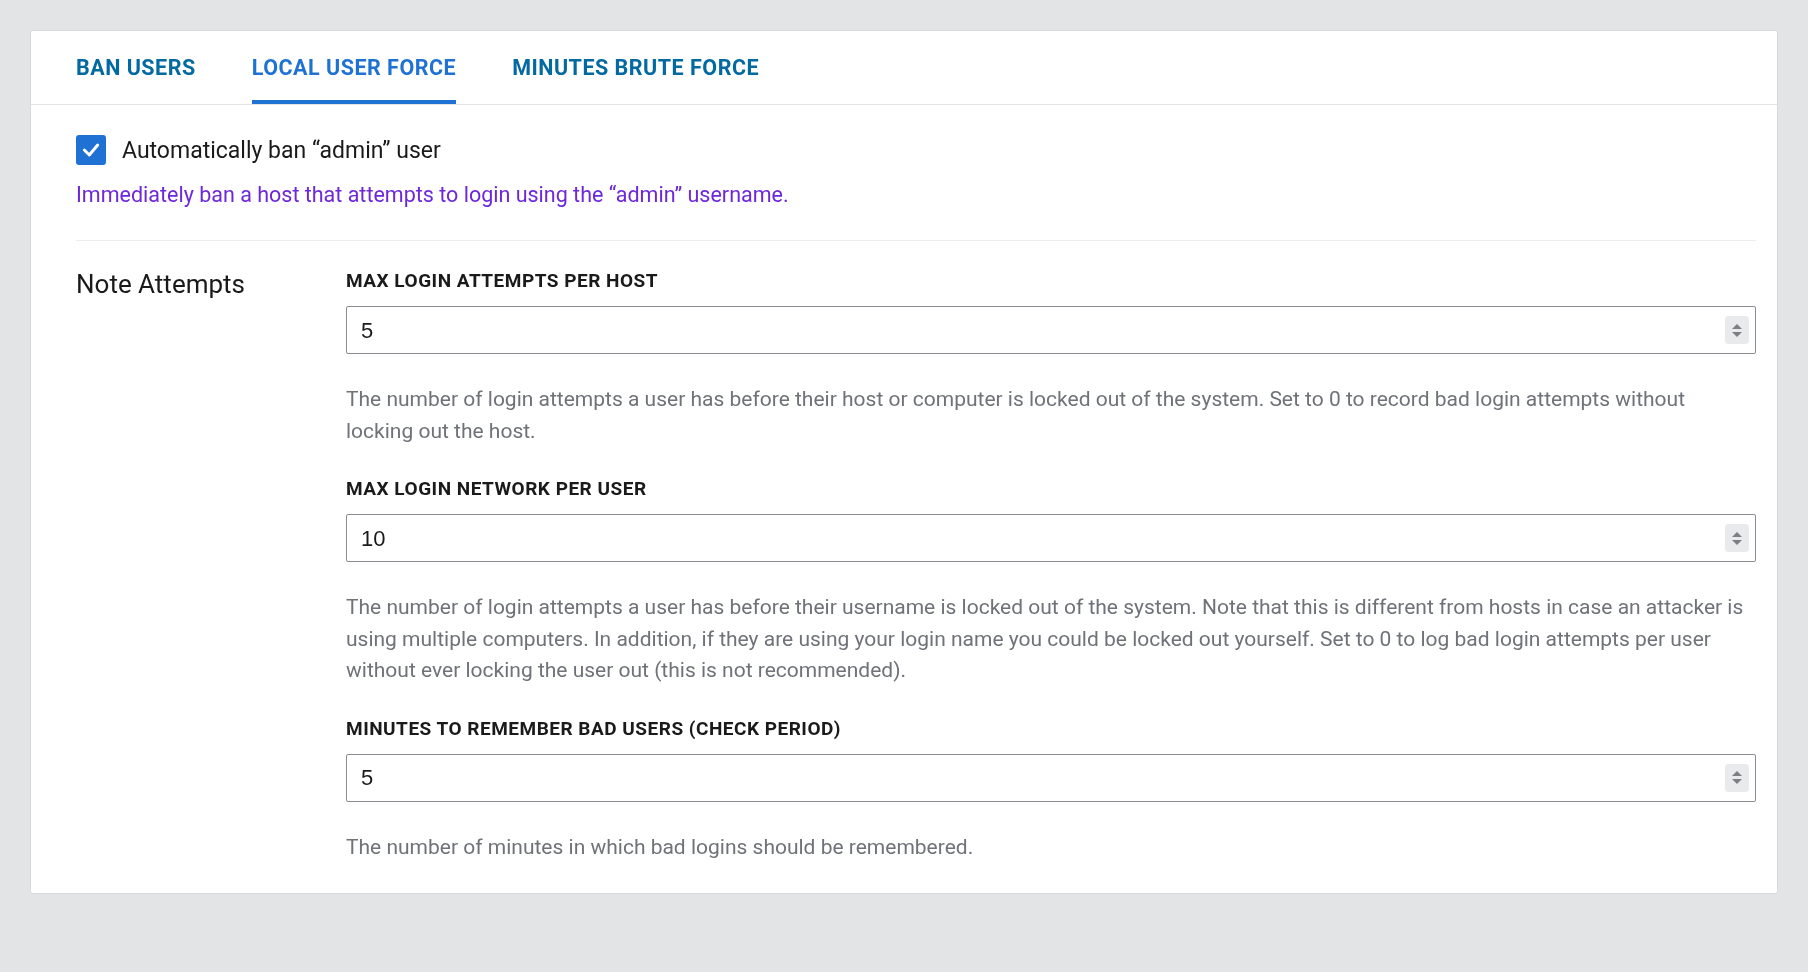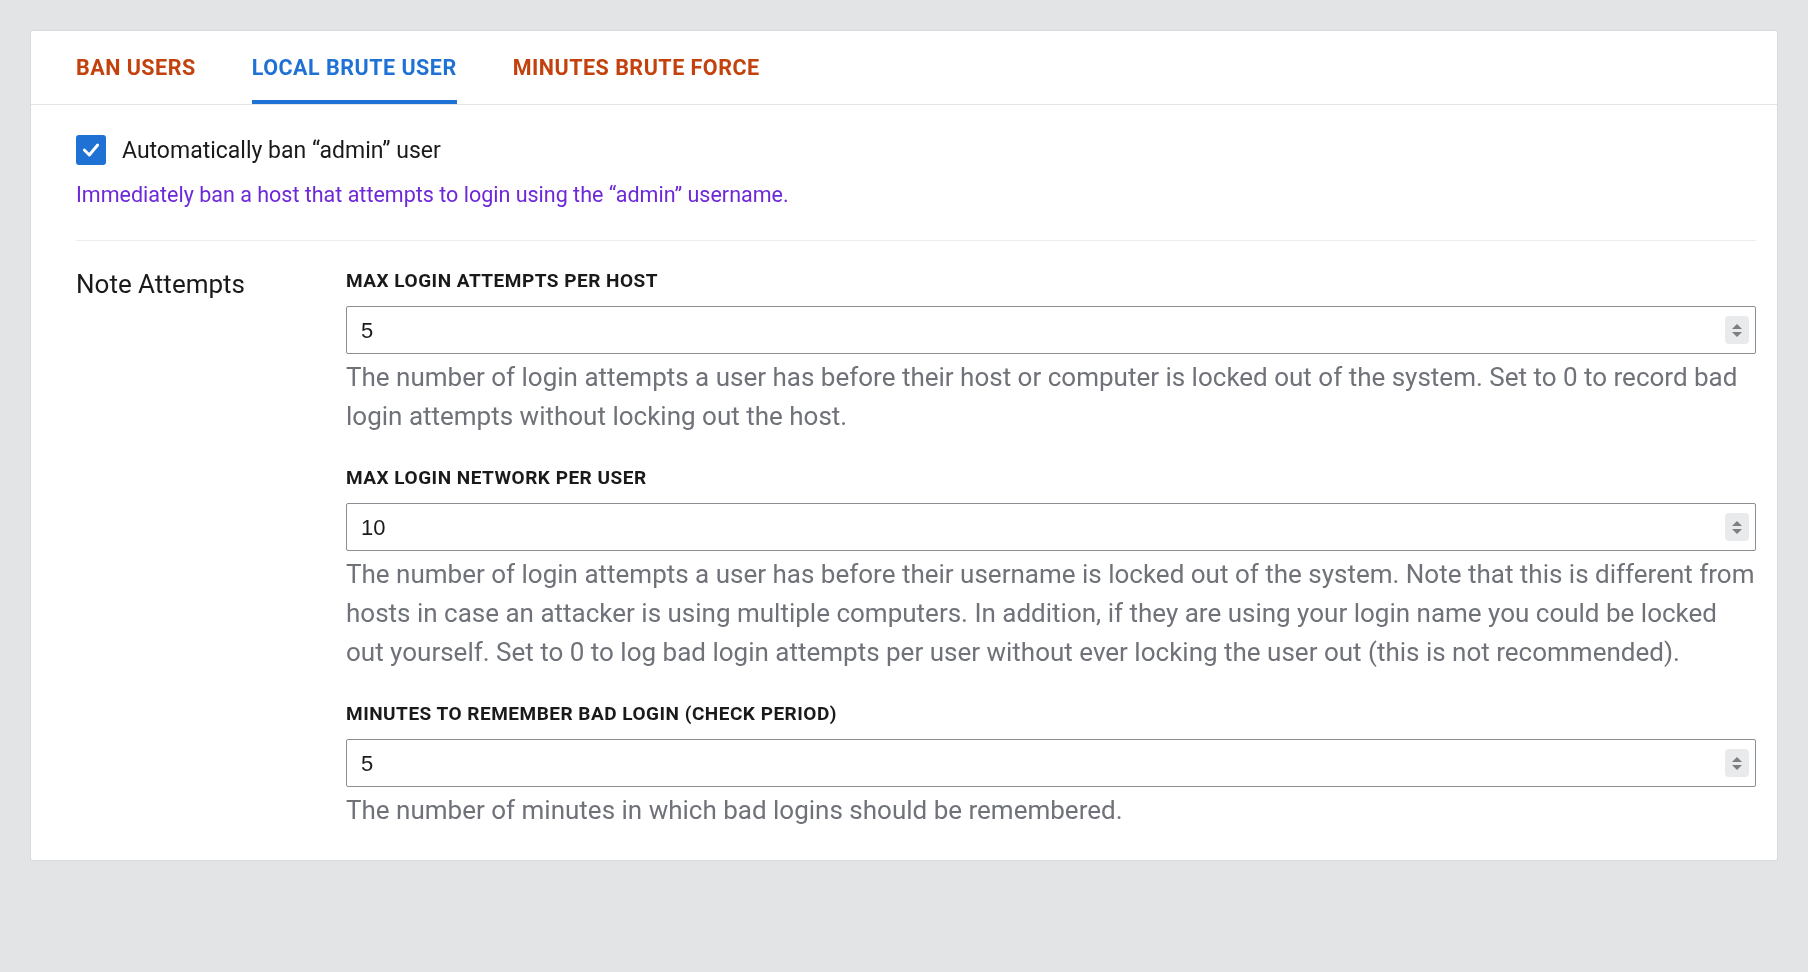--- a/index.html
+++ b/index.html
@@ -20,21 +20,21 @@
       display: flex;
       border-bottom: 1px solid #e5e5e5;
       padding: 0 45px;
     }
     .tab {
       padding: 24px 0 20px 0;
       margin-right: 56px;
       font-size: 21.5px;
       font-weight: 700;
       letter-spacing: 0.5px;
-      color: #c2410c;
+      color: #0369a1;
       border-bottom: 4px solid transparent;
       cursor: pointer;
       white-space: nowrap;
     }
     .tab.active {
       color: #1f72d4;
       border-bottom-color: #1f72d4;
     }
     .content { padding: 30px 21px 10px 45px; }
     .row { display: flex; border-bottom: 1px solid #eceded; padding-bottom: 30px; margin-bottom: 28px; }
@@ -97,36 +97,36 @@
     }
     .stepper::before, .stepper::after {
       content: "";
       width: 0; height: 0;
       border-left: 5px solid transparent;
       border-right: 5px solid transparent;
     }
     .stepper::before { border-bottom: 5px solid #7d7f83; margin-bottom: 3px; }
     .stepper::after  { border-top: 5px solid #7d7f83; }
     .field-desc {
-      font-size: 26px;
+      font-size: 21px;
       color: #6f7278;
       line-height: 1.5;
-      margin-top: 4px;
+      margin-top: 30px;
       margin-bottom: 30px;
     }
     .field-desc:last-child { margin-bottom: 0; }
   </style>
 </head>
 <body>
 
 <div class="panel">
 
   <div class="tabs">
     <div class="tab">BAN USERS</div>
-    <div class="tab active">LOCAL BRUTE USER</div>
+    <div class="tab active">LOCAL USER FORCE</div>
     <div class="tab">MINUTES BRUTE FORCE</div>
   </div>
 
   <div class="content">
 
     <div class="row">
       <div style="width:100%">
         <div class="checkbox-row">
           <span class="chkbox">
             <svg viewBox="0 0 24 24">
@@ -156,21 +156,21 @@
 
         <div class="field-label">MAX LOGIN NETWORK PER USER</div>
         <div class="select-wrap">
           <select>
             <option selected="">10</option>
           </select>
           <span class="stepper"></span>
         </div>
         <div class="field-desc">The number of login attempts a user has before their username is locked out of the system. Note that this is different from hosts in case an attacker is using multiple computers. In addition, if they are using your login name you could be locked out yourself. Set to 0 to log bad login attempts per user without ever locking the user out (this is not recommended).</div>
 
-        <div class="field-label">MINUTES TO REMEMBER BAD LOGIN (CHECK PERIOD)</div>
+        <div class="field-label">MINUTES TO REMEMBER BAD USERS (CHECK PERIOD)</div>
         <div class="select-wrap">
           <select>
             <option selected="">5</option>
           </select>
           <span class="stepper"></span>
         </div>
         <div class="field-desc">The number of minutes in which bad logins should be remembered.</div>
 
       </div>
     </div>

